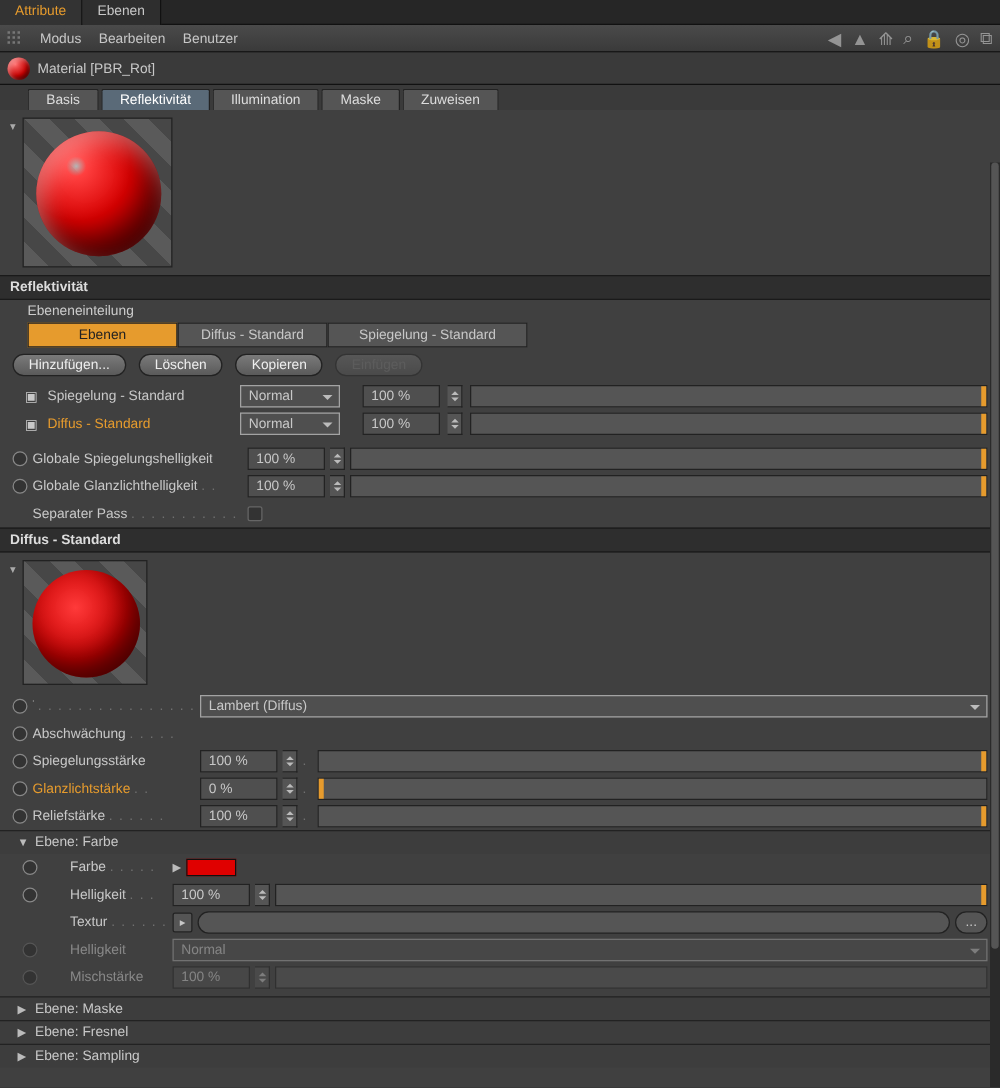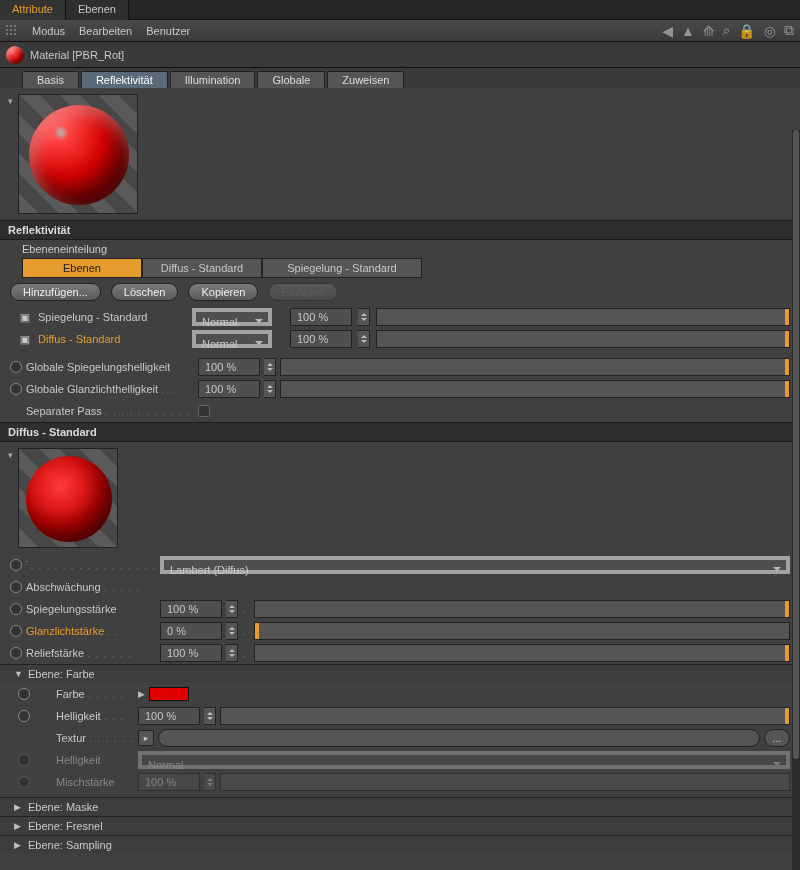--- a/index.html
+++ b/index.html
@@ -65,21 +65,21 @@
 
   .btnrow{display:flex;gap:10px;padding:5px 10px;}
   .pillbtn{background:linear-gradient(#7a7a7a,#5a5a5a);border:1px solid #222;border-radius:9px;padding:2px 12px;color:#eee;}
   .pillbtn.dis{opacity:.4;color:#888;}
 
   .layer-row{display:flex;align-items:center;gap:6px;padding:2px 10px 2px 18px;height:22px;}
   .layer-row .eye{width:14px;text-align:center;}
   .layer-row .name{width:148px;}
   .layer-row.sel .name{color:var(--accent);}
   
-  .dd{background:var(--field);border:4px solid #a3a3a3;height:18px;display:flex;align-items:flex-start;padding:4px 6px;min-width:80px;position:relative;}
+  .dd{background:var(--field);border:1px solid #a3a3a3;height:18px;display:flex;align-items:center;padding:4px 6px;min-width:80px;position:relative;}
   .dd::after{content:"";position:absolute;right:5px;top:7px;border:4px solid transparent;border-top-color:#bbb;}
   .dd.wide{flex:1;}
 
   .num{background:var(--field);border:1px solid #222;height:18px;display:flex;align-items:center;padding:0 6px;width:62px;position:relative;}
   .spin{width:12px;height:18px;display:flex;flex-direction:column;border:1px solid #222;border-left:none;background:#555;}
   .spin i{flex:1;display:flex;align-items:center;justify-content:center;}
   .spin i::before{content:"";border:3px solid transparent;}
   .spin i:first-child::before{border-bottom-color:#bbb;}
   .spin i:last-child::before{border-top-color:#bbb;}
   
@@ -149,21 +149,21 @@
 
   <div class="titlerow">
     <div class="matball"></div>
     <span>Material [PBR_Rot]</span>
   </div>
 
   <div class="maintabs">
     <div class="maintab">Basis</div>
     <div class="maintab sel">Reflektivität</div>
     <div class="maintab">Illumination</div>
-    <div class="maintab">Globale</div>
+    <div class="maintab">Maske</div>
     <div class="maintab">Zuweisen</div>
   </div>
 
   <div class="content" style="position:relative;">
 
     <div class="preview-row">
       <div class="tri">▾</div>
       <div class="preview">
           <div class="sphere"></div>
         </div>

